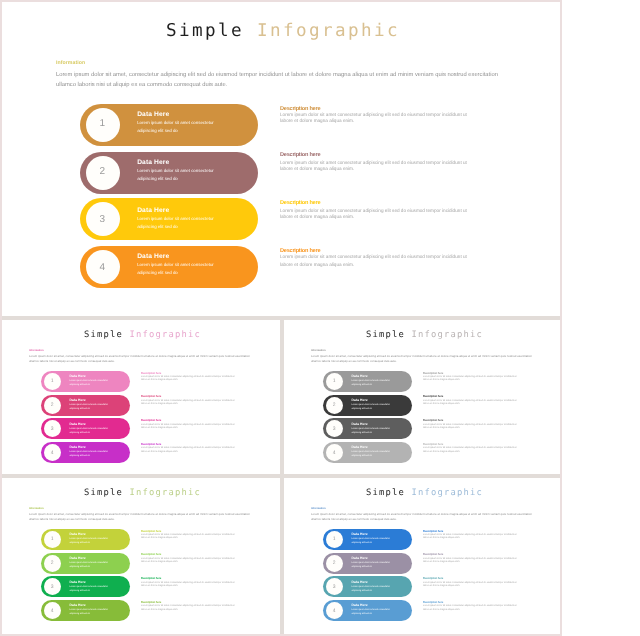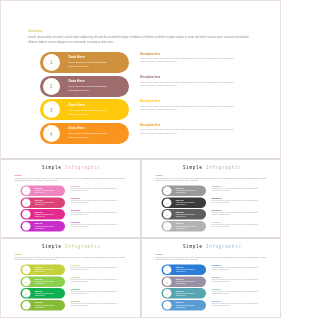--- a/index.html
+++ b/index.html
@@ -39,20 +39,21 @@
                 letter-spacing:-0.12px; }
   .desc-body { position:absolute; left:139px; width:99px; font-size:2.35px;
                line-height:1.45; color:#a3a3a3; }
 </style>
 </head>
 <body>
 
 <div class="page" id="page">
     <div class="slide" style="left: 0px; top: 0px; width: 281px; height: 158.5px;">
       <div class="slide-inner" style="transform: scale(1);">
+        <div class="title"><span class="main">Simple</span> <span class="accent" style="color: rgb(217, 192, 145);">Infographic</span></div>
         <div class="sec-label" style="color: rgb(216, 203, 102);">Information</div>
         <div class="info-body">Lorem ipsum dolor sit amet, consectetur adipiscing elit sed do eiusmod tempor incididunt ut labore et dolore magna aliqua ut enim ad minim veniam quis nostrud exercitation ullamco laboris nisi ut aliquip ex ea commodo consequat duis aute.</div>
         <div class="bar" style="top: 50.9px; background: rgb(208, 145, 62);"></div>
         <div class="bar-title" style="top: 54.1px;">Data Here</div>
         <div class="bar-sub" style="top: 59.1px;">Lorem ipsum dolor sit amet consectetur adipiscing elit sed do</div>
         <div class="circ" style="top: 52.9px; color: rgb(155, 155, 155);">
           <span>1</span>
         </div>
         <div class="desc-title" style="top: 50.7px; color: rgb(208, 145, 62);">Description here</div>
         <div class="desc-body" style="top: 56.1px;">Lorem ipsum dolor sit amet consectetur adipiscing elit sed do eiusmod tempor incididunt ut labore et dolore magna aliqua enim.</div>

